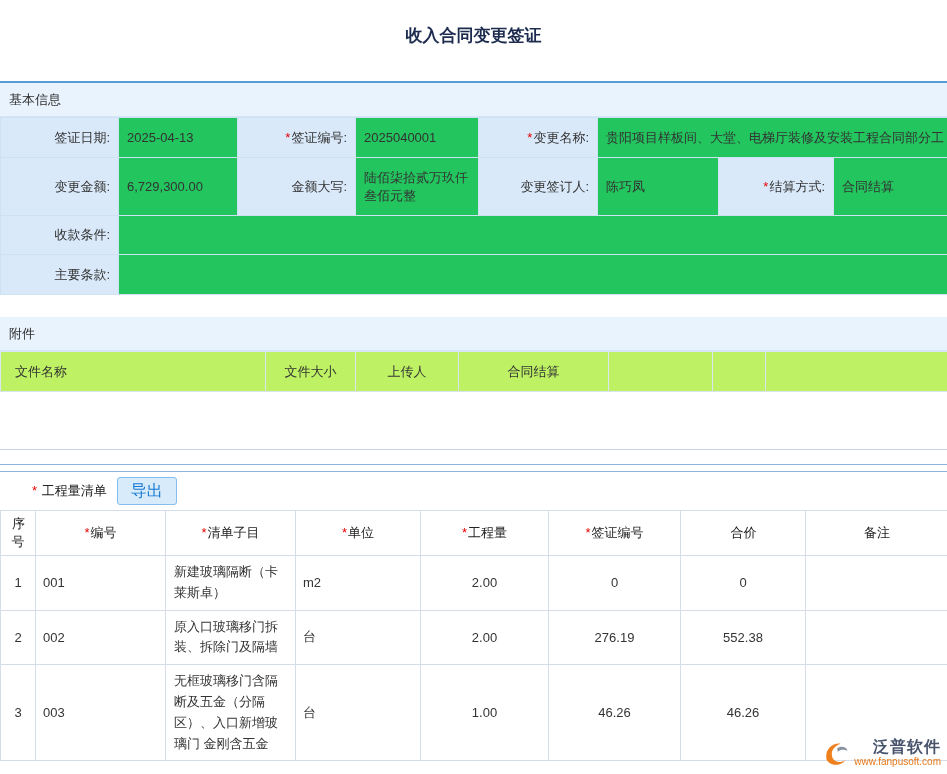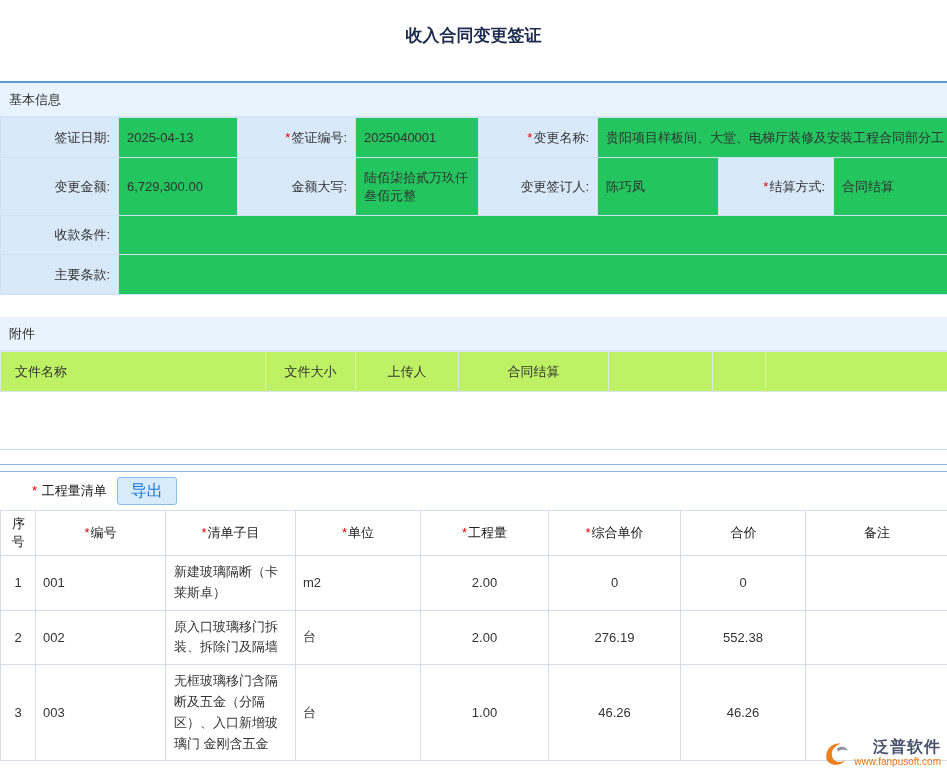--- a/index.html
+++ b/index.html
@@ -150,21 +150,21 @@
       <col style="width:125px">
       <col style="width:142px">
   </colgroup>
   <tbody>
       <tr>
     <th><span class="star"></span><span>序号</span></th>
     <th><span class="star">*</span><span>编号</span></th>
     <th><span class="star">*</span><span>清单子目</span></th>
     <th><span class="star">*</span><span>单位</span></th>
     <th><span class="star">*</span><span>工程量</span></th>
-    <th><span class="star">*</span><span>综合单价</span></th>
+    <th><span class="star">*</span><span>签证编号</span></th>
     <th><span class="star"></span><span>合价</span></th>
     <th><span class="star"></span><span>备注</span></th>
   </tr>
   <tr style="height:50px">
     <td class="c">1</td>
     <td class="l">001</td>
     <td class="l item">新建玻璃隔断（卡莱斯卓）</td>
     <td class="l">m2</td>
     <td class="c">2.00</td>
     <td class="c">0</td>

